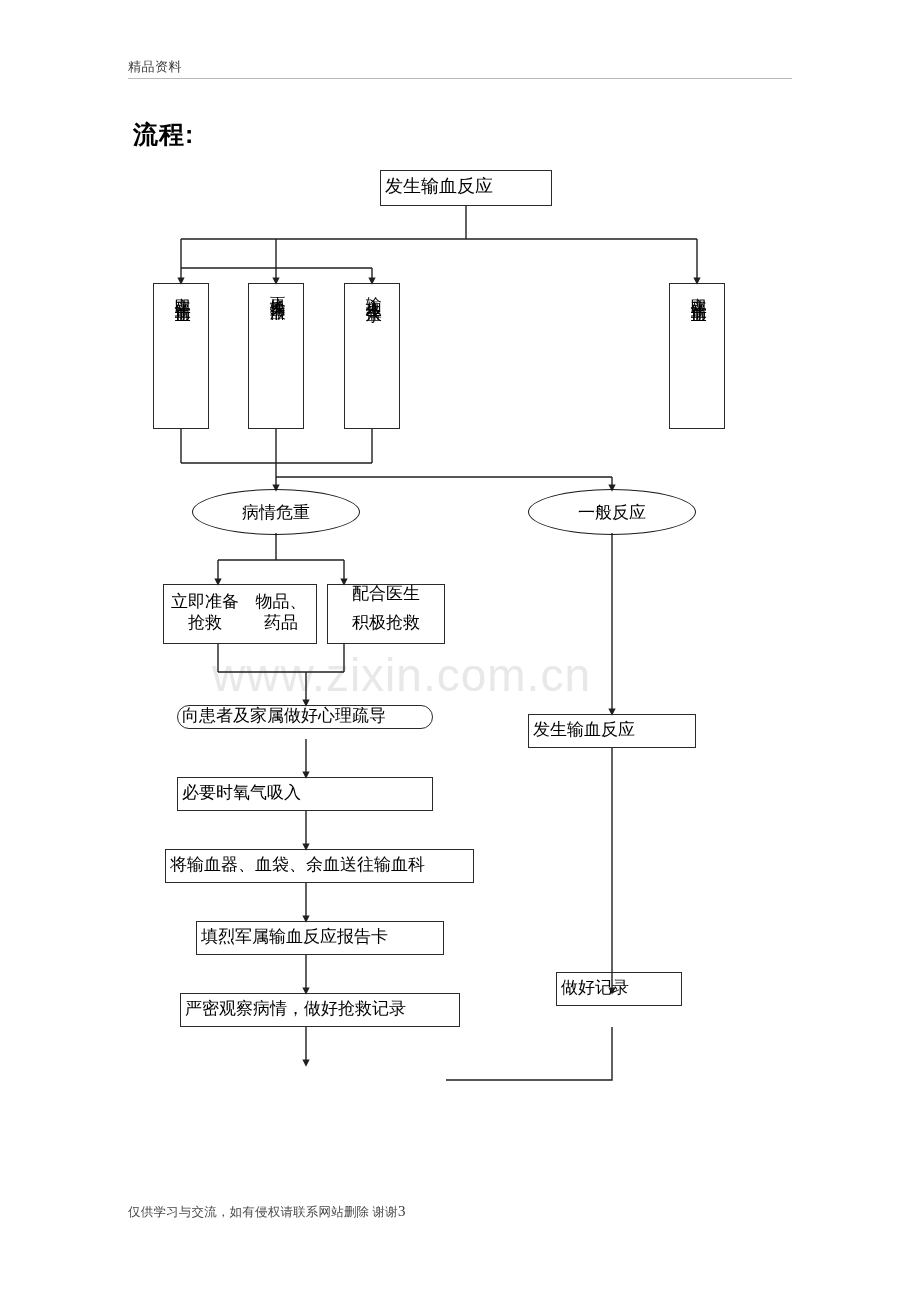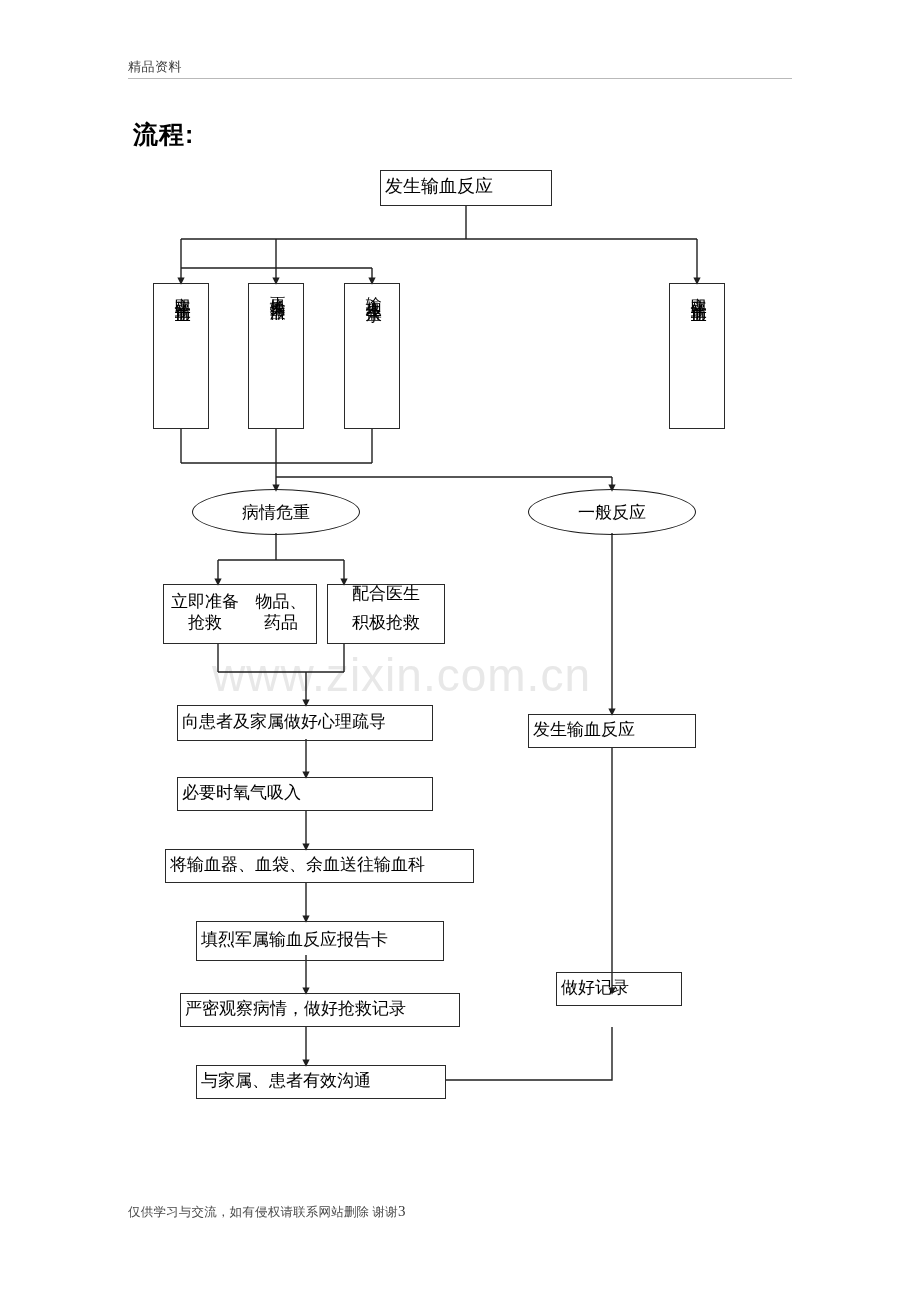--- a/index.html
+++ b/index.html
@@ -240,43 +240,40 @@
   <div class="node" style="left:163px; top:584px; width:154px; height:60px; font-size:17px; flex-direction:row;">
     <span class="label">立即准备抢救</span>
     <span class="label">物品、药品</span>
   </div>
 
   <div class="node" style="left:327px; top:584px; width:118px; height:60px; font-size:17px; flex-direction:column;gap:8px;">
     <span class="label">配合医生</span>
     <span class="label">积极抢救</span>
   </div>
 
-  <div class="node" style="left:177px; top:705px; width:256px; height:36px; font-size:17px;">
+  <div class="node" style="left:177px; top:705px; width:256px; height:24px; font-size:17px;border-radius:14px;">
     <span class="label">向患者及家属做好心理疏导</span>
   </div>
 
   <div class="node" style="left:177px; top:777px; width:256px; height:34px; font-size:17px;">
     <span class="label">必要时氧气吸入</span>
   </div>
 
   <div class="node" style="left:165px; top:849px; width:309px; height:34px; font-size:17px;">
     <span class="label">将输血器、血袋、余血送往输血科</span>
   </div>
 
-  <div class="node" style="left:196px; top:921px; width:248px; height:40px; font-size:17px;">
+  <div class="node" style="left:196px; top:921px; width:248px; height:34px; font-size:17px;">
     <span class="label">填烈军属输血反应报告卡</span>
   </div>
 
   <div class="node" style="left:180px; top:993px; width:280px; height:34px; font-size:17px;">
     <span class="label">严密观察病情，做好抢救记录</span>
   </div>
 
-  <div class="node" style="left:196px; top:1065px; width:250px; height:34px; font-size:17px;">
-    <span class="label">与家属、患者有效沟通</span>
-  </div>
 
   <div class="node" style="left:528px; top:714px; width:168px; height:34px; font-size:17px;">
     <span class="label">发生输血反应</span>
   </div>
 
   <div class="node" style="left:556px; top:972px; width:126px; height:34px; font-size:17px;">
     <span class="label">做好记录</span>
   </div>
 
   <div class="doc-footer">

